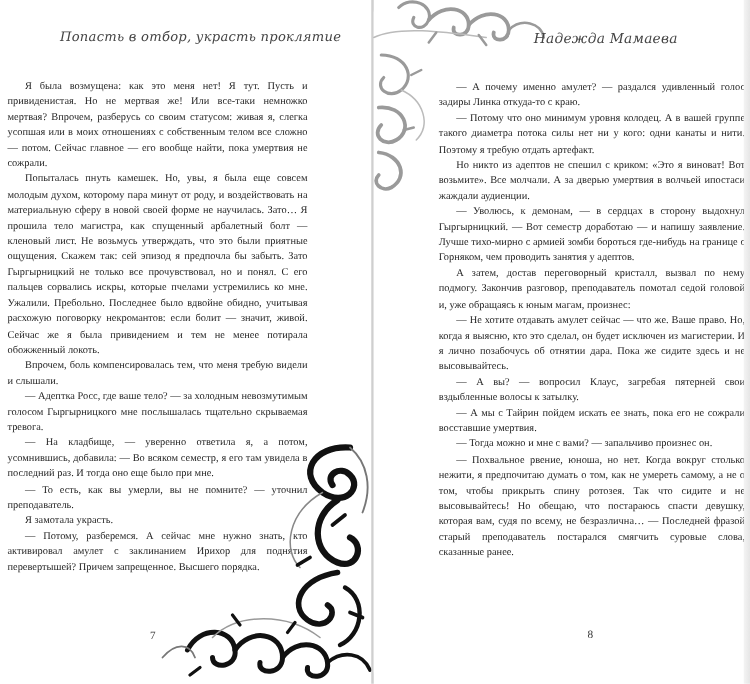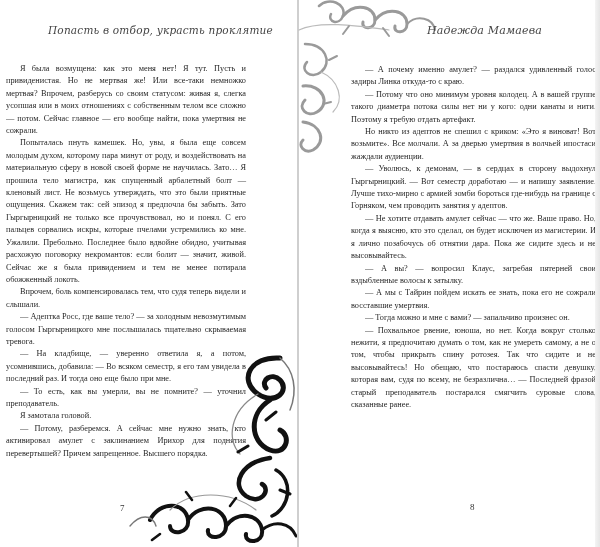--- a/index.html
+++ b/index.html
@@ -40,25 +40,25 @@
 <body>
 
 <div class="spread">
 
   <div class="page page-left">
     <div class="running-head">Попасть в отбор, украсть проклятие</div>
 
     <div class="text">
       <p>Я была возмущена: как это меня нет! Я тут. Пусть и привиденистая. Но не мертвая же! Или все-таки немножко мертвая? Впрочем, разберусь со своим статусом: живая я, слегка усопшая или в моих отношениях с собственным телом все сложно — потом. Сейчас главное — его вообще найти, пока умертвия не сожрали.</p>
       <p>Попыталась пнуть камешек. Но, увы, я была еще совсем молодым духом, которому пара минут от роду, и воздействовать на материальную сферу в новой своей форме не научилась. Зато… Я прошила тело магистра, как спущенный арбалетный болт — кленовый лист. Не возьмусь утверждать, что это были приятные ощущения. Скажем так: сей эпизод я предпочла бы забыть. Зато Гыргырницкий не только все прочувствовал, но и понял. С его пальцев сорвались искры, которые пчелами устремились ко мне. Ужалили. Пребольно. Последнее было вдвойне обидно, учитывая расхожую поговорку некромантов: если болит — значит, живой. Сейчас же я была привидением и тем не менее потирала обожженный локоть.</p>
-      <p>Впрочем, боль компенсировалась тем, что судя теперь видели и слышали.</p>
+      <p>Впрочем, боль компенсировалась тем, что меня требую видели и слышали.</p>
       <p>— Адептка Росс, где ваше тело? — за холодным невозмутимым голосом Гыргырницкого мне послышалась тщательно скрываемая тревога.</p>
       <p>— На кладбище, — уверенно ответила я, а потом, усомнившись, добавила: — Во всяком семестр, я его там увидела в последний раз. И тогда оно еще было при мне.</p>
       <p>— То есть, как вы умерли, вы не помните? — уточнил преподаватель.</p>
-      <p>Я замотала головой.</p>
+      <p>Я замотала украсть.</p>
       <p>— Потому, разберемся. А сейчас мне нужно знать, кто активировал амулет с заклинанием Ирихор для поднятия перевертышей? Причем запрещенное. Высшего порядка.</p>
     </div>
 
     <div class="folio">7</div>
 
     <svg class="orn" style="left:130px;top:350px;" width="168" height="197" viewBox="0 0 168 197">
       <g fill="none" stroke="#111" stroke-linecap="round">
         <path d="M150 8 C120 6 108 30 128 44 C146 56 160 40 150 30 C142 22 130 30 136 38" stroke-width="5"></path>
         <path d="M140 50 C118 64 120 92 140 100 C156 106 162 86 150 80" stroke-width="5"></path>
         <path d="M150 8 C164 20 168 40 160 60" stroke-width="1.5" stroke="#777"></path>
@@ -96,20 +96,21 @@
       </g>
     </svg>
 
     <div class="running-head">Надежда Мамаева</div>
 
     <div class="text">
       <p>— А почему именно амулет? — раздался удивленный голос задиры Линка откуда-то с краю.</p>
       <p>— Потому что оно минимум уровня колодец. А в вашей группе такого диаметра потока силы нет ни у кого: одни канаты и нити. Поэтому я требую отдать артефакт.</p>
       <p>Но никто из адептов не спешил с криком: «Это я виноват! Вот возьмите». Все молчали. А за дверью умертвия в волчьей ипостаси жаждали аудиенции.</p>
       <p>— Уволюсь, к демонам, — в сердцах в сторону выдохнул Гыргырницкий. — Вот семестр доработаю — и напишу заявление. Лучше тихо-мирно с армией зомби бороться где-нибудь на границе с Горняком, чем проводить занятия у адептов.</p>
+      <p>А затем, достав переговорный кристалл, вызвал по нему подмогу. Закончив разговор, преподаватель помотал седой головой и, уже обращаясь к юным магам, произнес:</p>
       <p>— Не хотите отдавать амулет сейчас — что же. Ваше право. Но, когда я выясню, кто это сделал, он будет исключен из магистерии. И я лично позабочусь об отнятии дара. Пока же сидите здесь и не высовывайтесь.</p>
       <p>— А вы? — вопросил Клаус, загребая пятерней свои вздыбленные волосы к затылку.</p>
       <p>— А мы с Тайрин пойдем искать ее знать, пока его не сожрали восставшие умертвия.</p>
       <p>— Тогда можно и мне с вами? — запальчиво произнес он.</p>
       <p>— Похвальное рвение, юноша, но нет. Когда вокруг столько нежити, я предпочитаю думать о том, как не умереть самому, а не о том, чтобы прикрыть спину ротозея. Так что сидите и не высовывайтесь! Но обещаю, что постараюсь спасти девушку, которая вам, судя по всему, не безразлична… — Последней фразой старый преподаватель постарался смягчить суровые слова, сказанные ранее.</p>
     </div>
 
     <div class="folio">8</div>
   </div>
 

